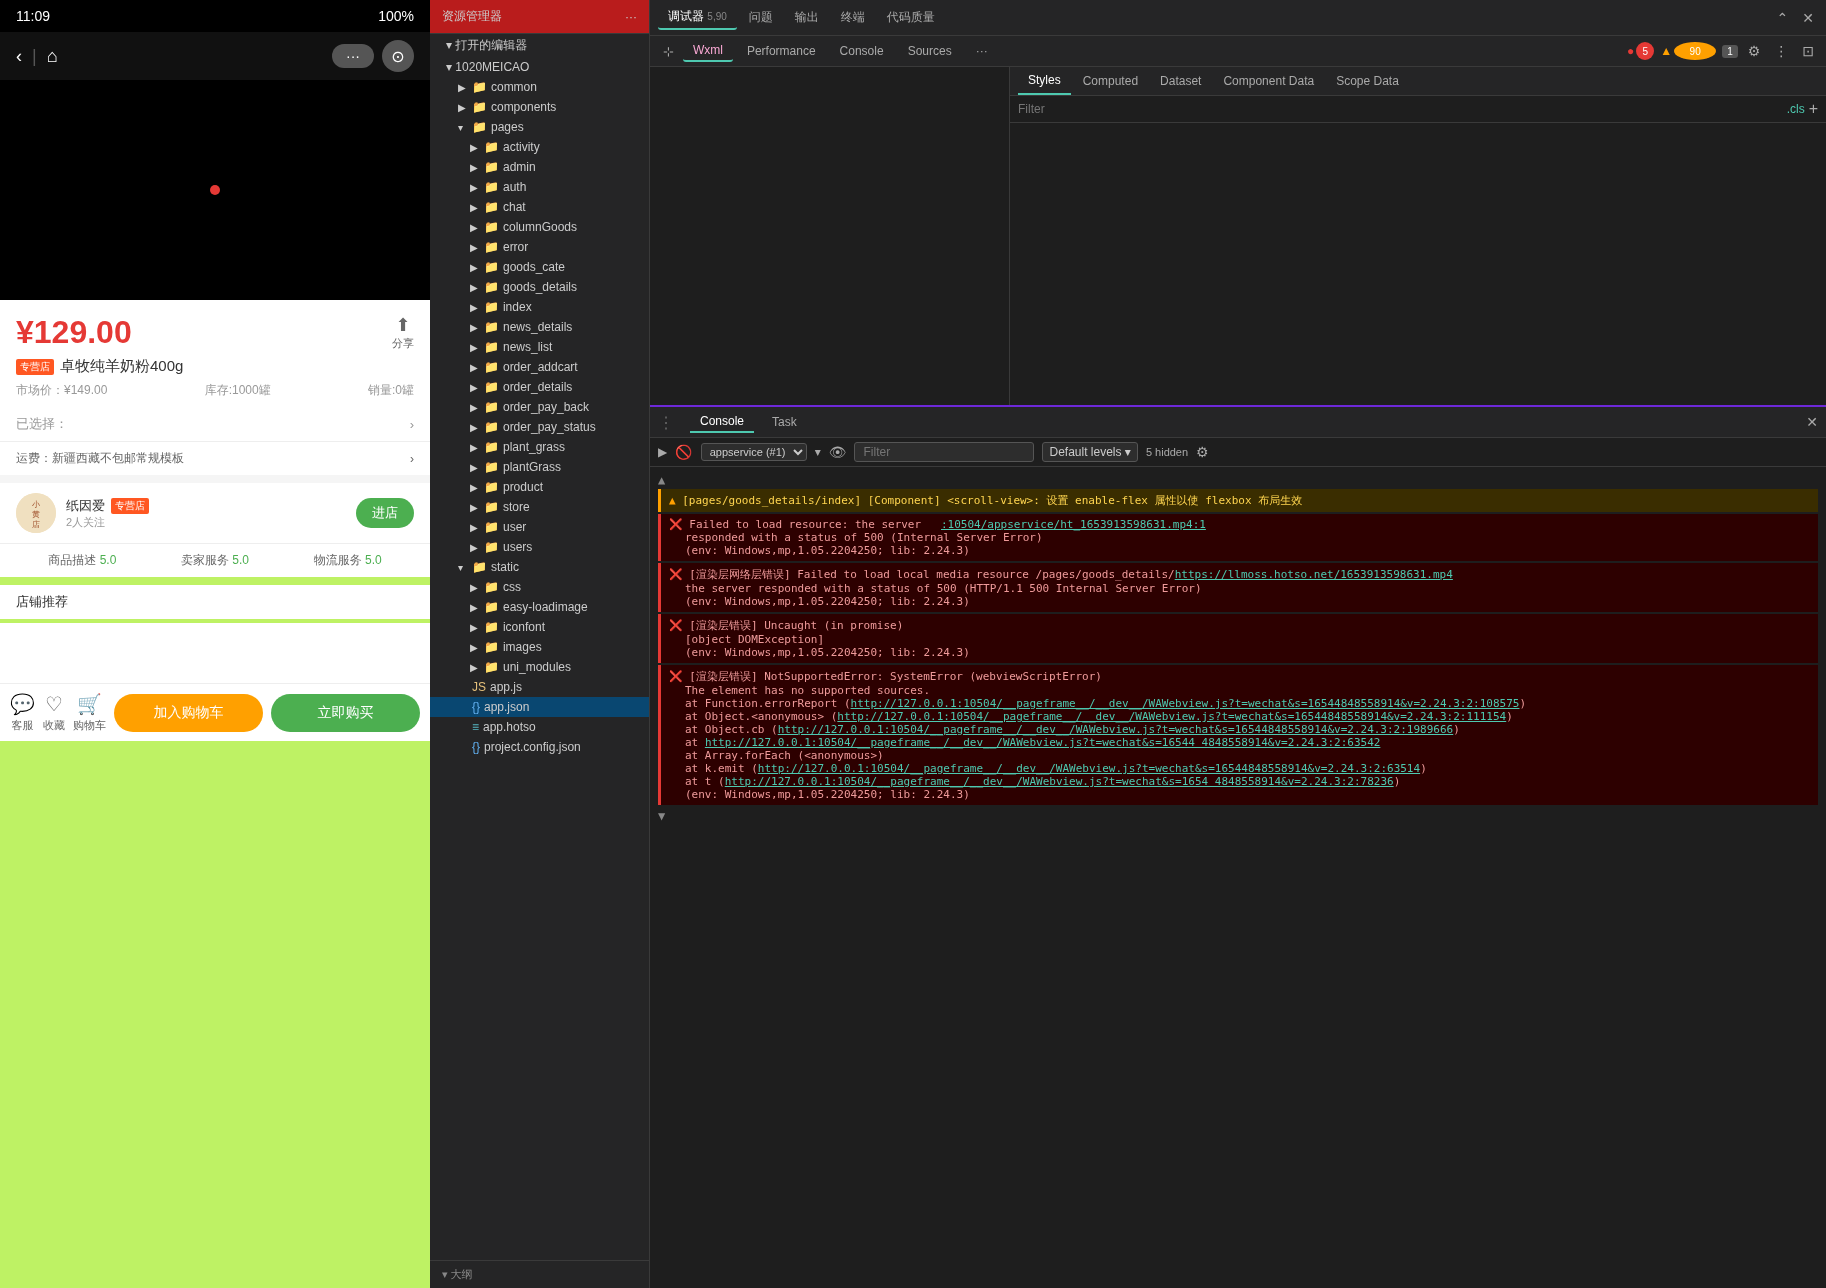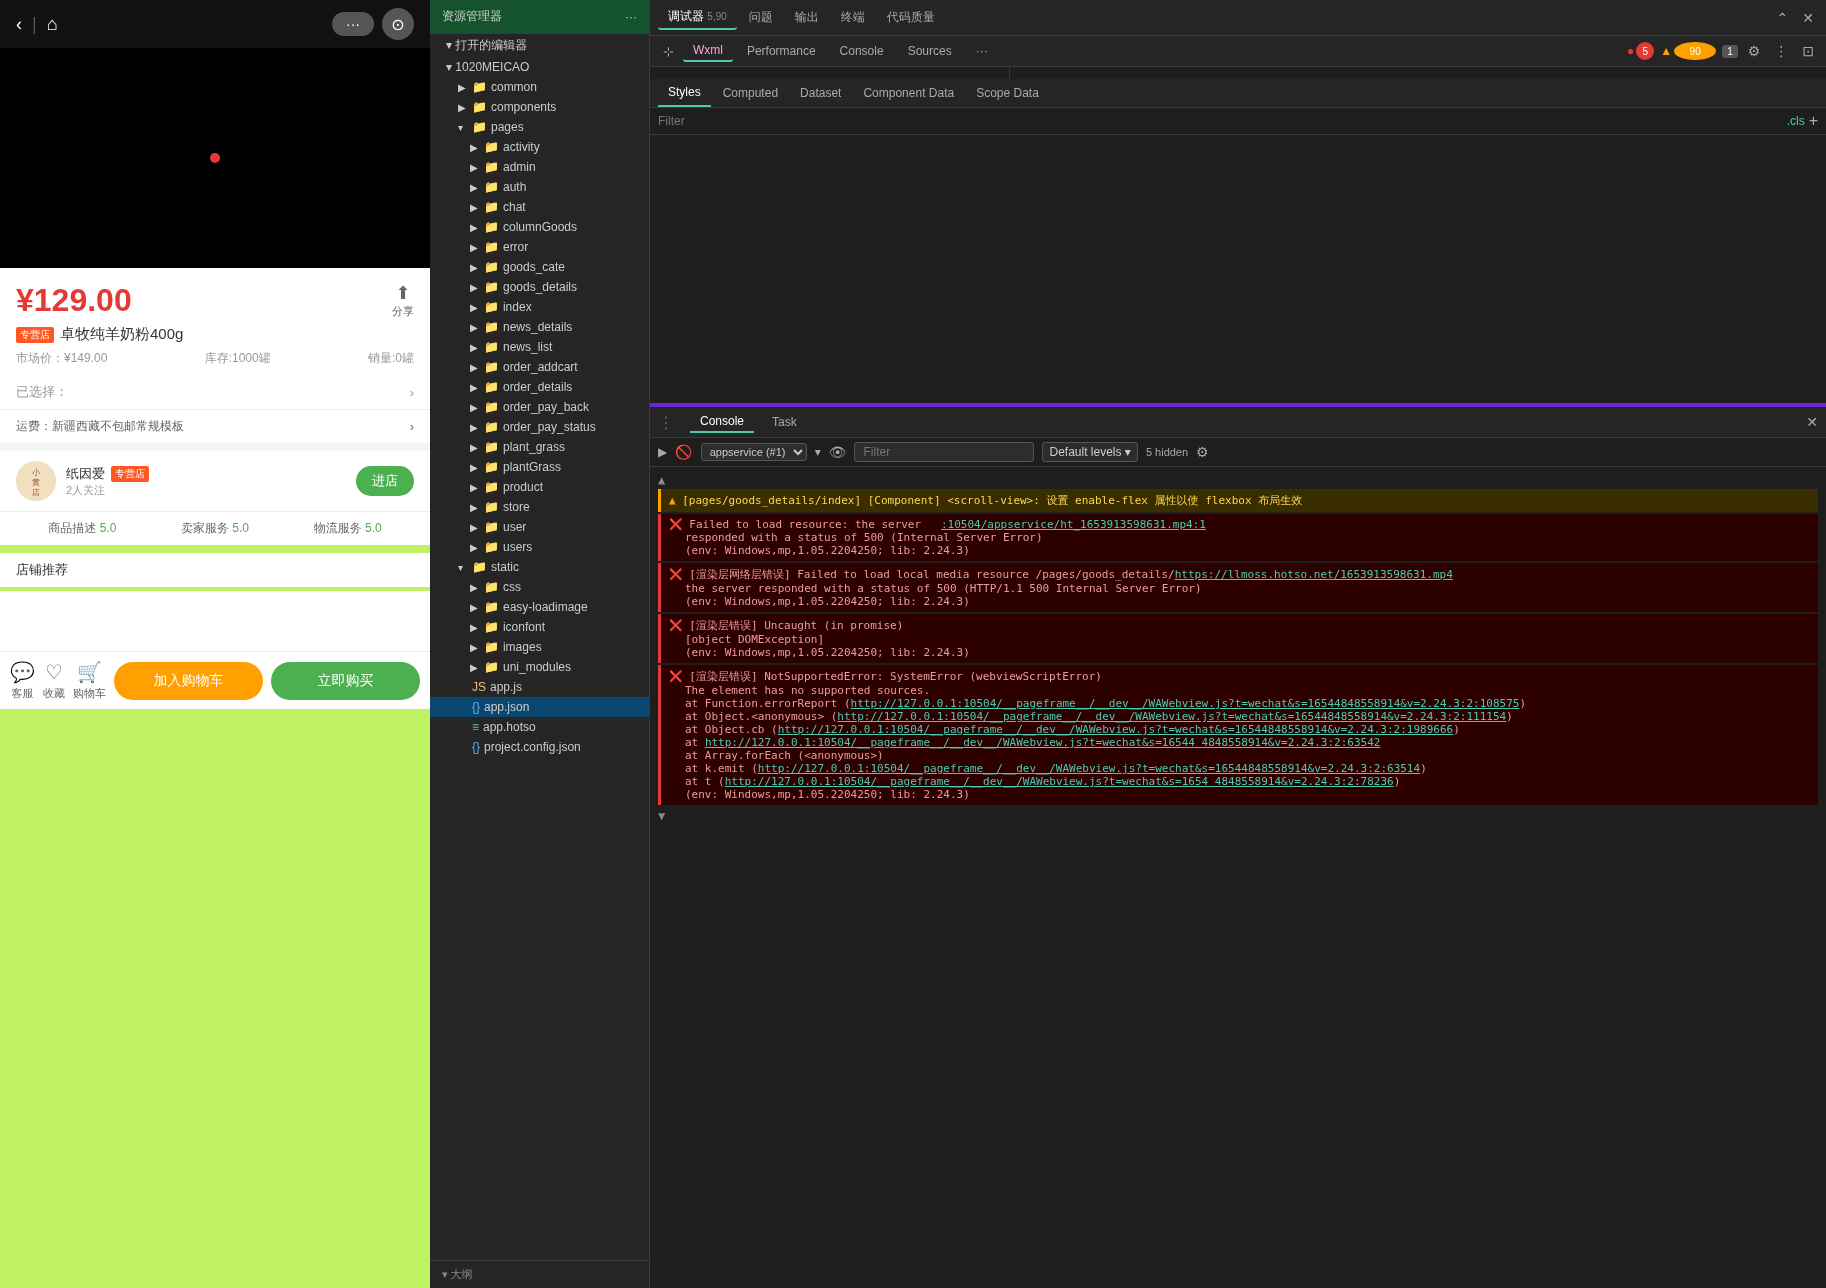--- a/index.html
+++ b/index.html
@@ -215,21 +215,21 @@
     
     .explorer-panel {
       width: 220px;
       background: #252526;
       border-right: 1px solid #3a3a3a;
       display: flex;
       flex-direction: column;
       flex-shrink: 0;
     }
     .explorer-header {
-      background: #14532d;
+      background: #b91c1c;
       padding: 8px 12px;
       color: #ccc;
       font-size: 12px;
       display: flex;
       justify-content: space-between;
       align-items: center;
       border-bottom: 1px solid #3a3a3a;
     }
     .explorer-tree {
       flex: 1;
@@ -326,22 +326,21 @@
       color: #aaa;
       font-size: 14px;
       cursor: pointer;
       padding: 2px 4px;
     }
 
     
     .inspector-area {
       display: flex;
       height: 340px;
-      border-bottom: 4px solid #6d28d9;
-      flex-direction: column;
+      border-bottom: 2px solid #6d28d9;
     }
     .wxml-panel {
       width: 360px;
       background: #1e1e1e;
       border-right: 1px solid #3a3a3a;
       display: flex;
       flex-direction: column;
       flex-shrink: 0;
     }
     .wxml-toolbar {
@@ -508,20 +507,24 @@
       font-size: 11px;
       padding: 1px 4px;
       border-radius: 3px;
       cursor: pointer;
     }
   </style>
 </head>
 <body>
 
 <div class="phone-panel">
+  <div class="phone-status-bar">
+    <span>11:09</span>
+    <span>100%</span>
+  </div>
   <div class="phone-nav-bar">
     <div class="nav-left">
       <span>‹</span>
       <span style="color:#555;">|</span>
       <span>⌂</span>
     </div>
     <div class="nav-right">
       <div class="nav-dots-btn">···</div>
       <div class="nav-circle-btn">⊙</div>
     </div>

